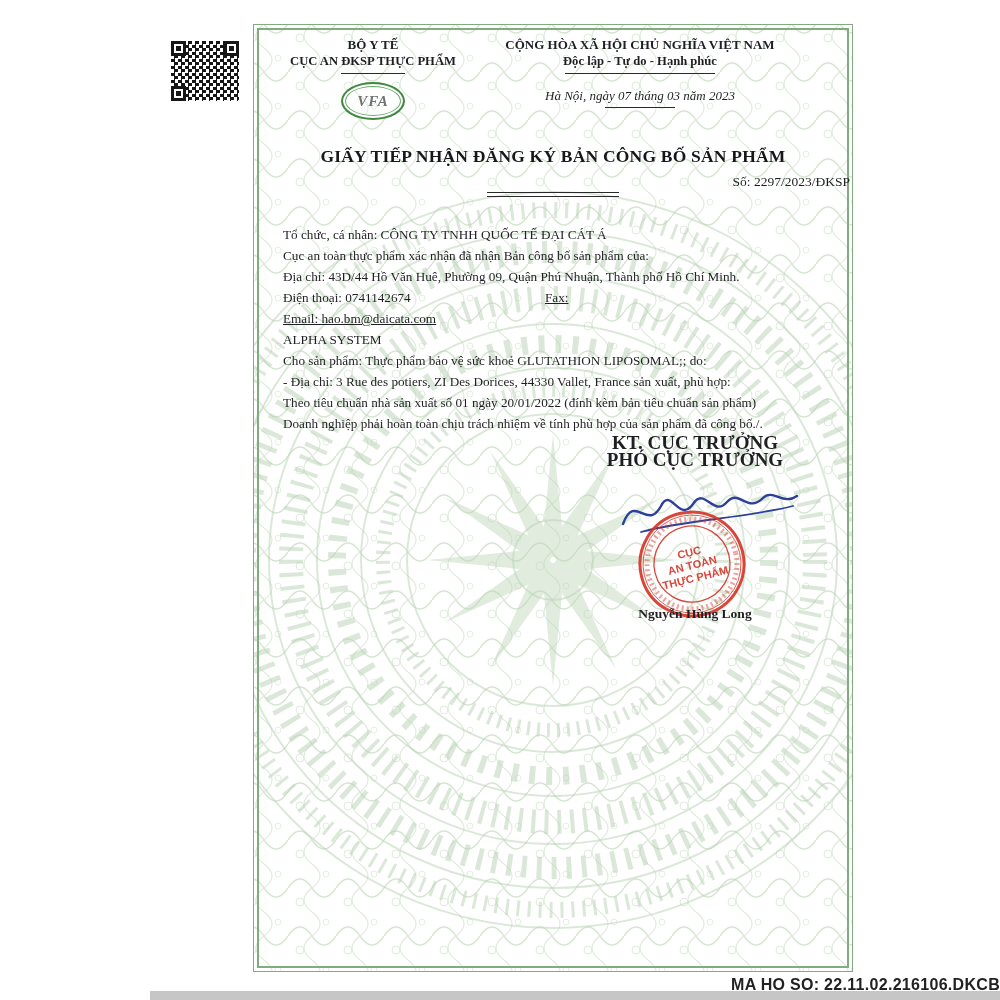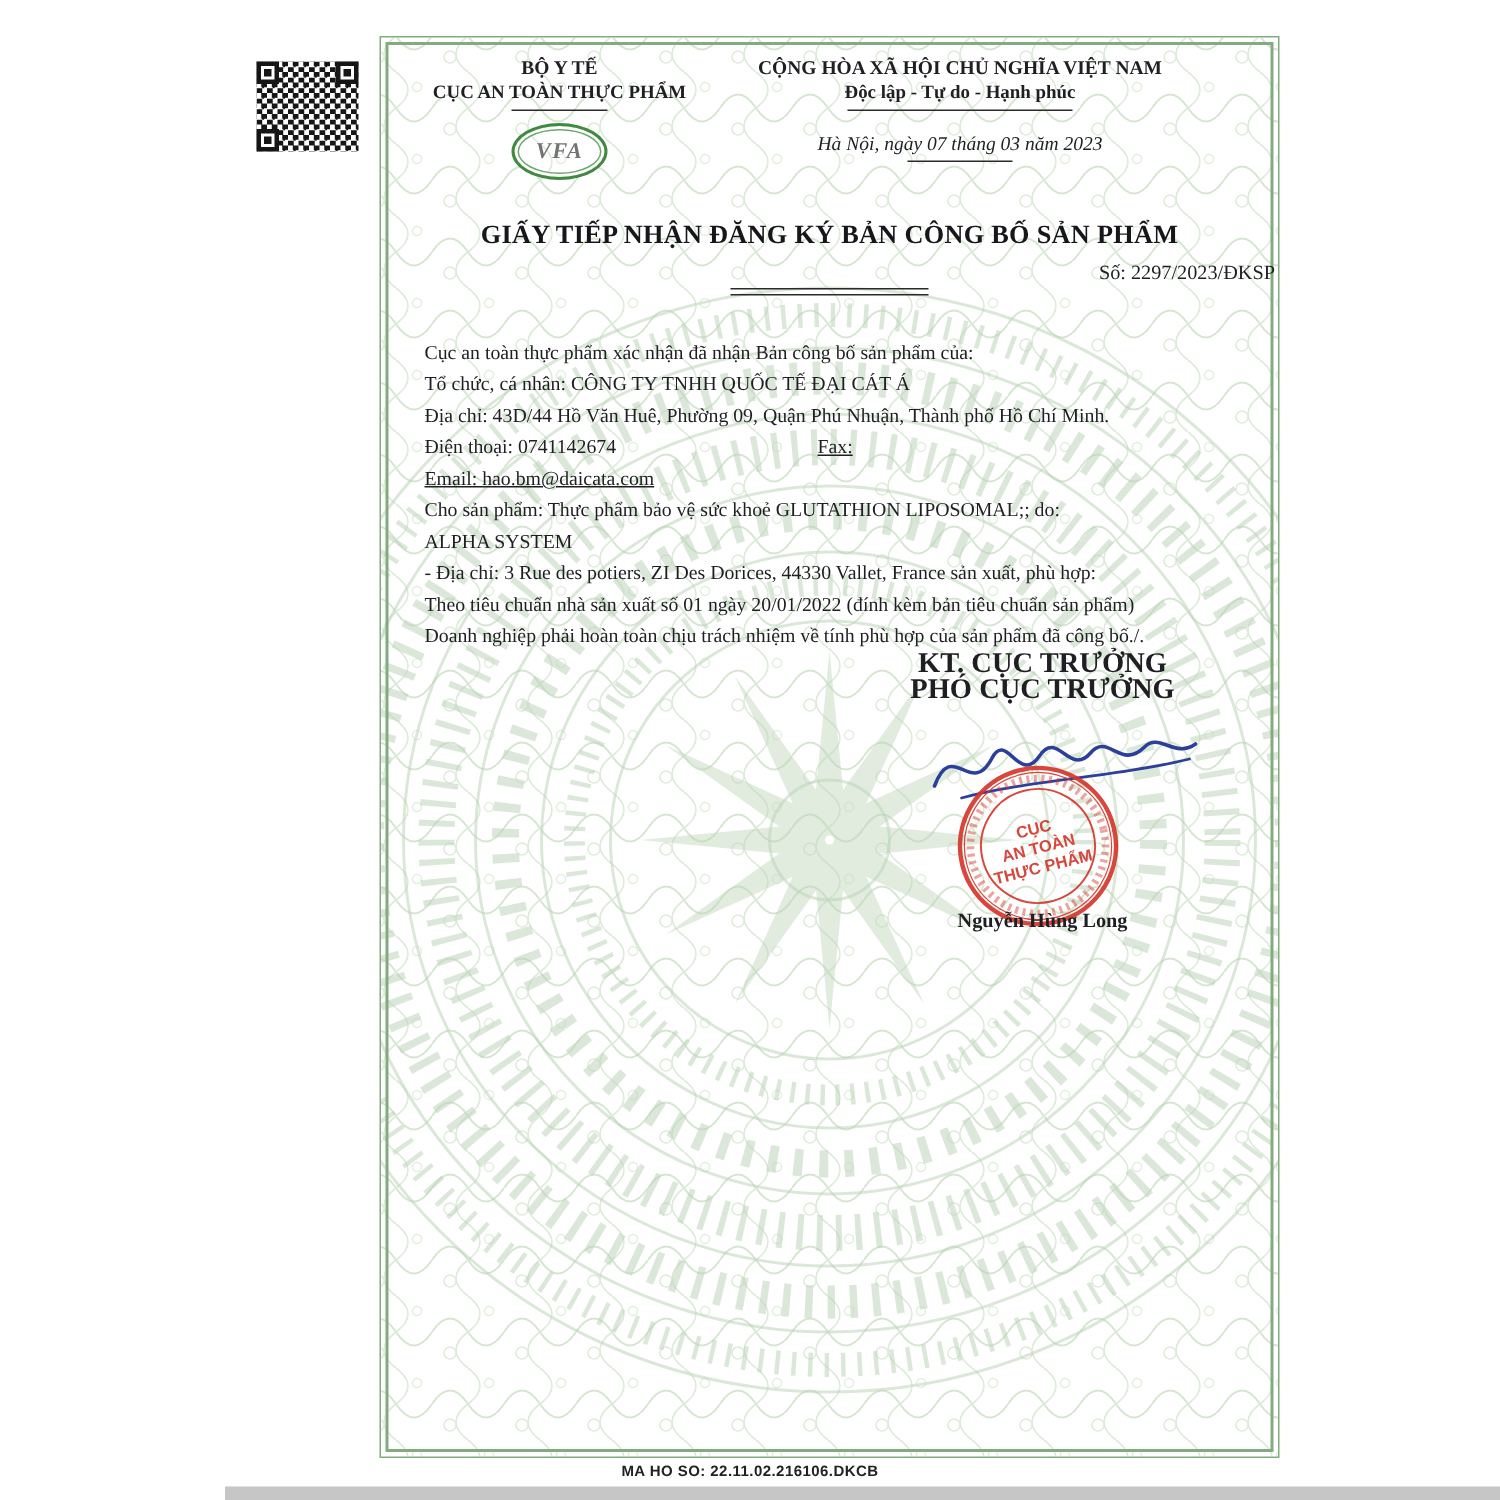--- a/index.html
+++ b/index.html
@@ -57,22 +57,22 @@
   .sign-title { position:absolute; left:588px; top:434px; width:214px; text-align:center;
     font-weight:bold; font-size:19px; line-height:17px; }
   .signature-svg { position:absolute; left:615px; top:480px; }
   .stamp { position:absolute; left:636px; top:508px; transform:rotate(-14deg); opacity:.92; }
   .stamp text { fill:#d5372c; font-family:"Liberation Sans",sans-serif; font-weight:bold;
     font-size:11px; text-anchor:middle; }
   .signer-name { position:absolute; left:588px; top:606px; width:214px; text-align:center;
     font-weight:bold; font-size:13.5px; }
 
   
-  .footer-code { position:absolute; left:0; top:976px; width:100%; text-align:center;
-    font-family:"Liberation Sans",sans-serif; font-weight:bold; font-size:10px;
+  .footer-code { position:absolute; left:0; top:976px; width:100%; text-align:right;
+    font-family:"Liberation Sans",sans-serif; font-weight:bold; font-size:16px;
     letter-spacing:.3px; color:#222; }
   .footer-bar { position:absolute; left:150px; bottom:0; width:850px; height:9px; background:#c6c6c6; }
 </style>
 </head>
 <body>
 
 <div class="page">
 
   <svg class="watermark" width="1000" height="1000" viewBox="0 0 1000 1000" aria-hidden="true">
     <defs>
@@ -124,21 +124,21 @@
     <div class="qr-mod"></div>
     <div class="qr-f qr-f1"></div>
     <div class="qr-f qr-f2"></div>
     <div class="qr-f qr-f3"></div>
   </div>
 
   <div class="frame"></div>
 
   <div class="hdr-left">
     <div class="b13">BỘ Y TẾ</div>
-    <div class="b12">CỤC AN TOÀN THỰC PHẨM</div>
+    <div class="b12">CỤC AN ĐKSP THỰC PHẨM</div>
     <div class="rule rule-64"></div>
     <div class="vfa-logo">
       <span>VFA</span>
     </div>
   </div>
 
   <div class="hdr-right">
     <div class="b13">CỘNG HÒA XÃ HỘI CHỦ NGHĨA VIỆT NAM</div>
     <div class="b12">Độc lập - Tự do - Hạnh phúc</div>
     <div class="rule rule-150"></div>
@@ -146,30 +146,30 @@
     <div class="rule rule-70"></div>
   </div>
 
   <div class="title-wrap">
     <div class="title-main">GIẤY TIẾP NHẬN ĐĂNG KÝ BẢN CÔNG BỐ SẢN PHẨM</div>
     <div class="title-num">Số: 2297/2023/ĐKSP</div>
     <div class="num-rule"></div>
   </div>
 
   <div class="bodytext">
+    <p>Tổ chức, cá nhân: CÔNG TY TNHH QUỐC TẾ ĐẠI CÁT Á</p>
     <p>Cục an toàn thực phẩm xác nhận đã nhận Bản công bố sản phẩm của:</p>
-    <p>Tổ chức, cá nhân: CÔNG TY TNHH QUỐC TẾ ĐẠI CÁT Á</p>
     <p>Địa chỉ: 43D/44 Hồ Văn Huê, Phường 09, Quận Phú Nhuận, Thành phố Hồ Chí Minh.</p>
     <p class="phone-row">
       <span>Điện thoại: 0741142674</span>
       <span class="fax">Fax:</span>
     </p>
     <p class="email-line">Email: hao.bm@daicata.com</p>
+    <p>ALPHA SYSTEM</p>
     <p>Cho sản phẩm: Thực phẩm bảo vệ sức khoẻ  GLUTATHION LIPOSOMAL;; do:</p>
-    <p>ALPHA SYSTEM</p>
     <p>- Địa chỉ: 3 Rue des potiers, ZI Des Dorices, 44330 Vallet, France sản xuất, phù hợp:</p>
     <p>Theo tiêu chuẩn nhà sản xuất số 01 ngày 20/01/2022 (đính kèm bản tiêu chuẩn sản phẩm)</p>
     <p>Doanh nghiệp phải hoàn toàn chịu trách nhiệm về tính phù hợp của sản phẩm đã công bố./.</p>
   </div>
 
 
   <div class="sign-title">
     <div>KT. CỤC TRƯỞNG</div>
     <div>PHÓ CỤC TRƯỞNG</div>
   </div>

